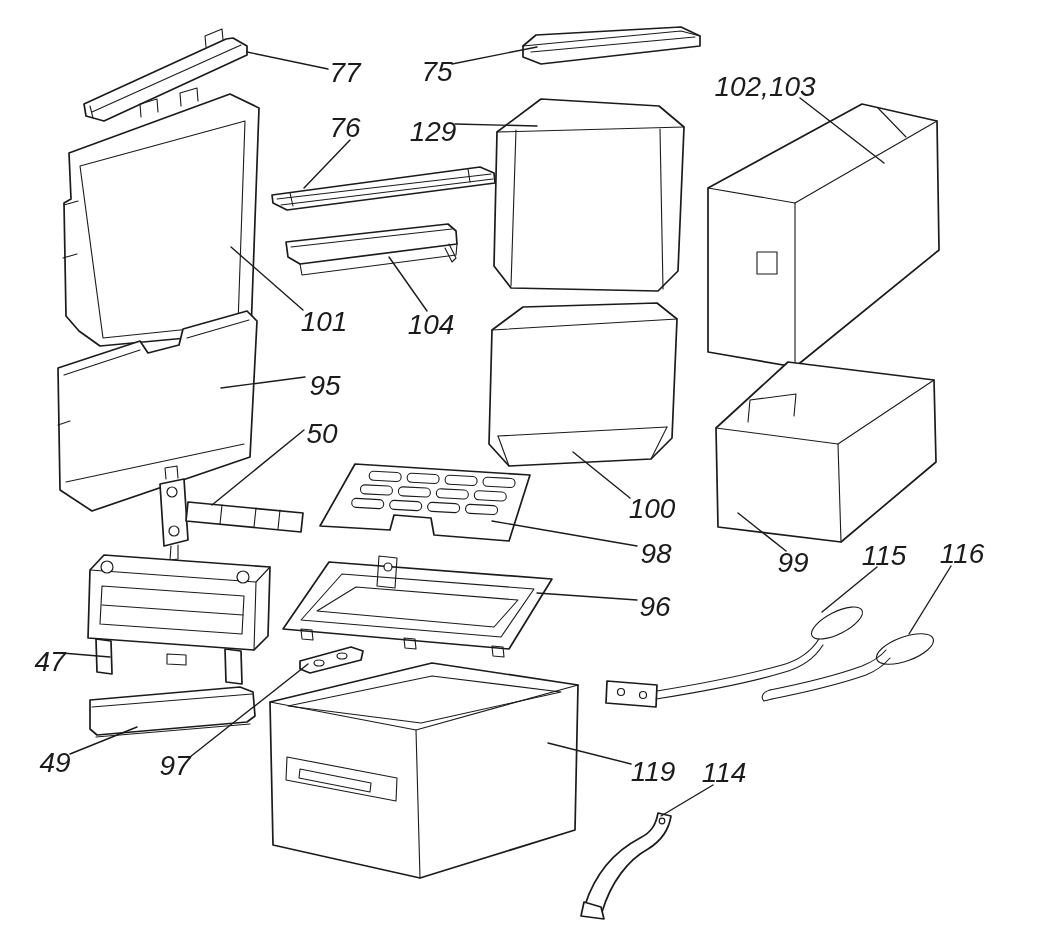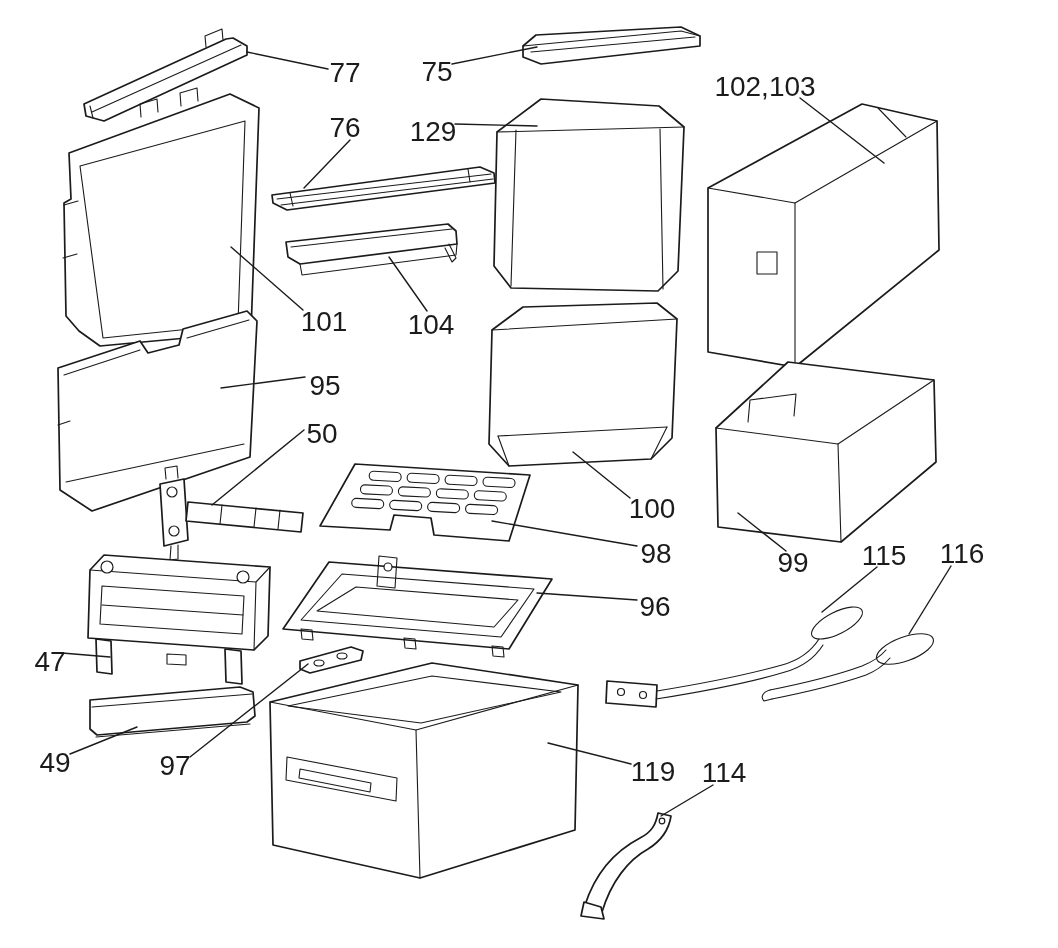--- a/index.html
+++ b/index.html
@@ -1,16 +1,16 @@
 <!DOCTYPE html>
 <html><head>
 <meta charset="utf-8">
 <style>
   html,body{margin:0;padding:0;background:#ffffff;}
-  .stage{position:relative;width:1058px;height:948px;background:#ffffff;overflow:hidden;}
+  .stage{position:relative;width:1058px;height:948px;background:#ffffff;overflow:hidden;font-style:italic;}
   svg{display:block;}
   .part{fill:#ffffff;stroke:#1b1b1b;stroke-width:1.7;stroke-linejoin:round;stroke-linecap:round;}
   .thin{fill:none;stroke:#1b1b1b;stroke-width:1.1;stroke-linejoin:round;stroke-linecap:round;}
   .slot{fill:#ffffff;stroke:#1b1b1b;stroke-width:1.1;}
   .hole{fill:#ffffff;stroke:#1b1b1b;stroke-width:1.2;}
   .leader{fill:none;stroke:#1b1b1b;stroke-width:1.4;stroke-linecap:round;}
   .lbl{font-family:"Liberation Sans",sans-serif;font-size:28px;fill:#1b1b1b;text-anchor:middle;}
 </style>
 </head>
 <body>

